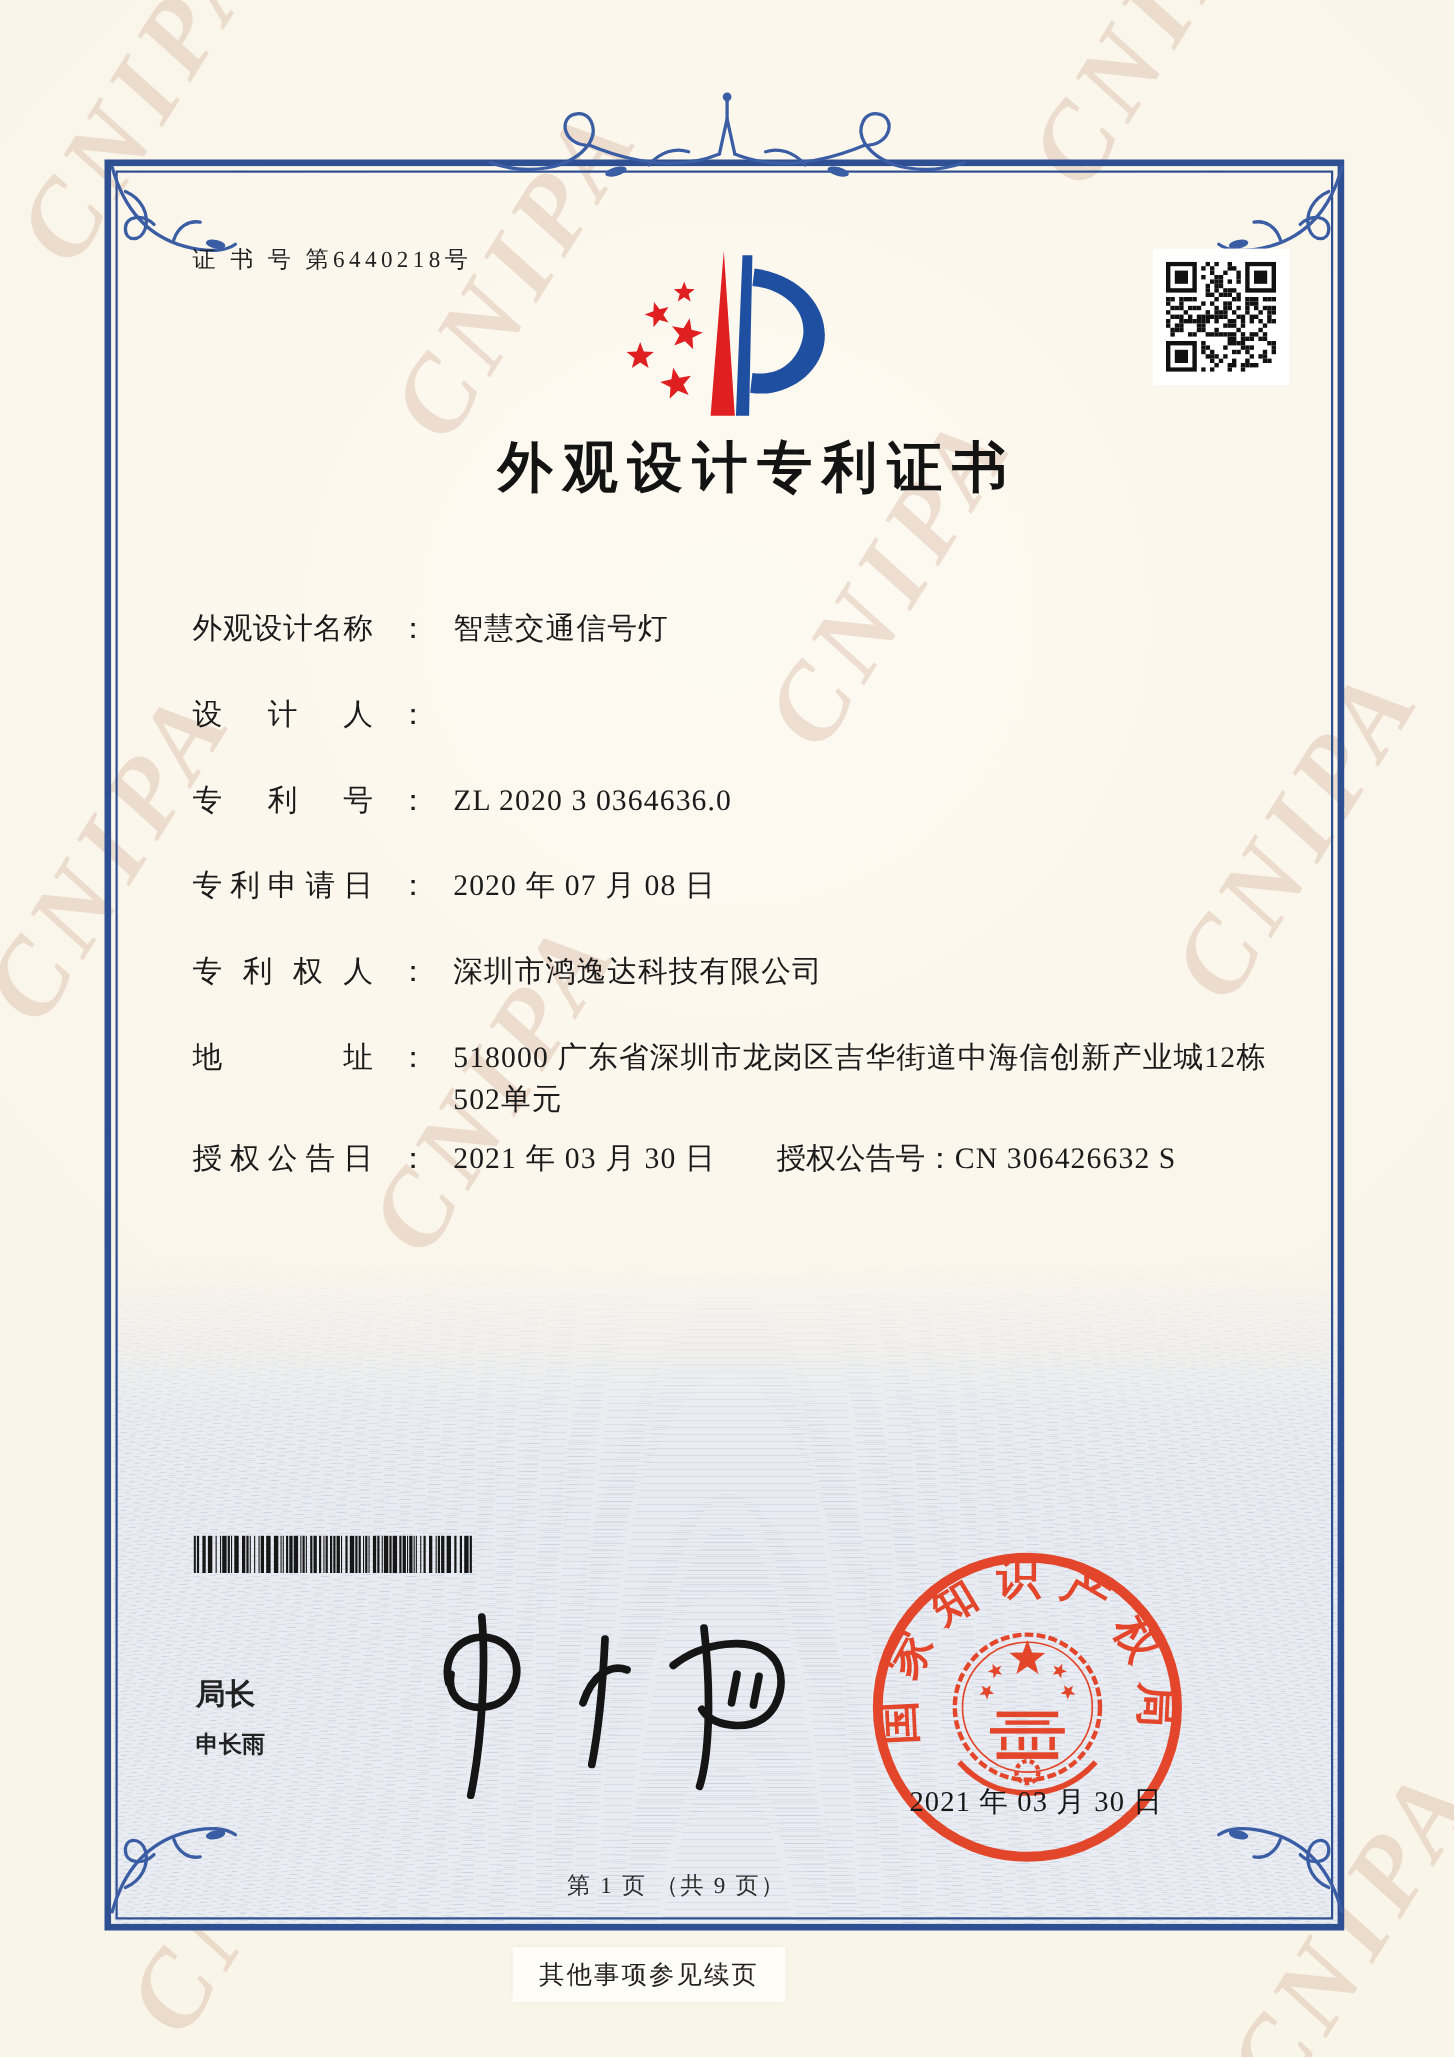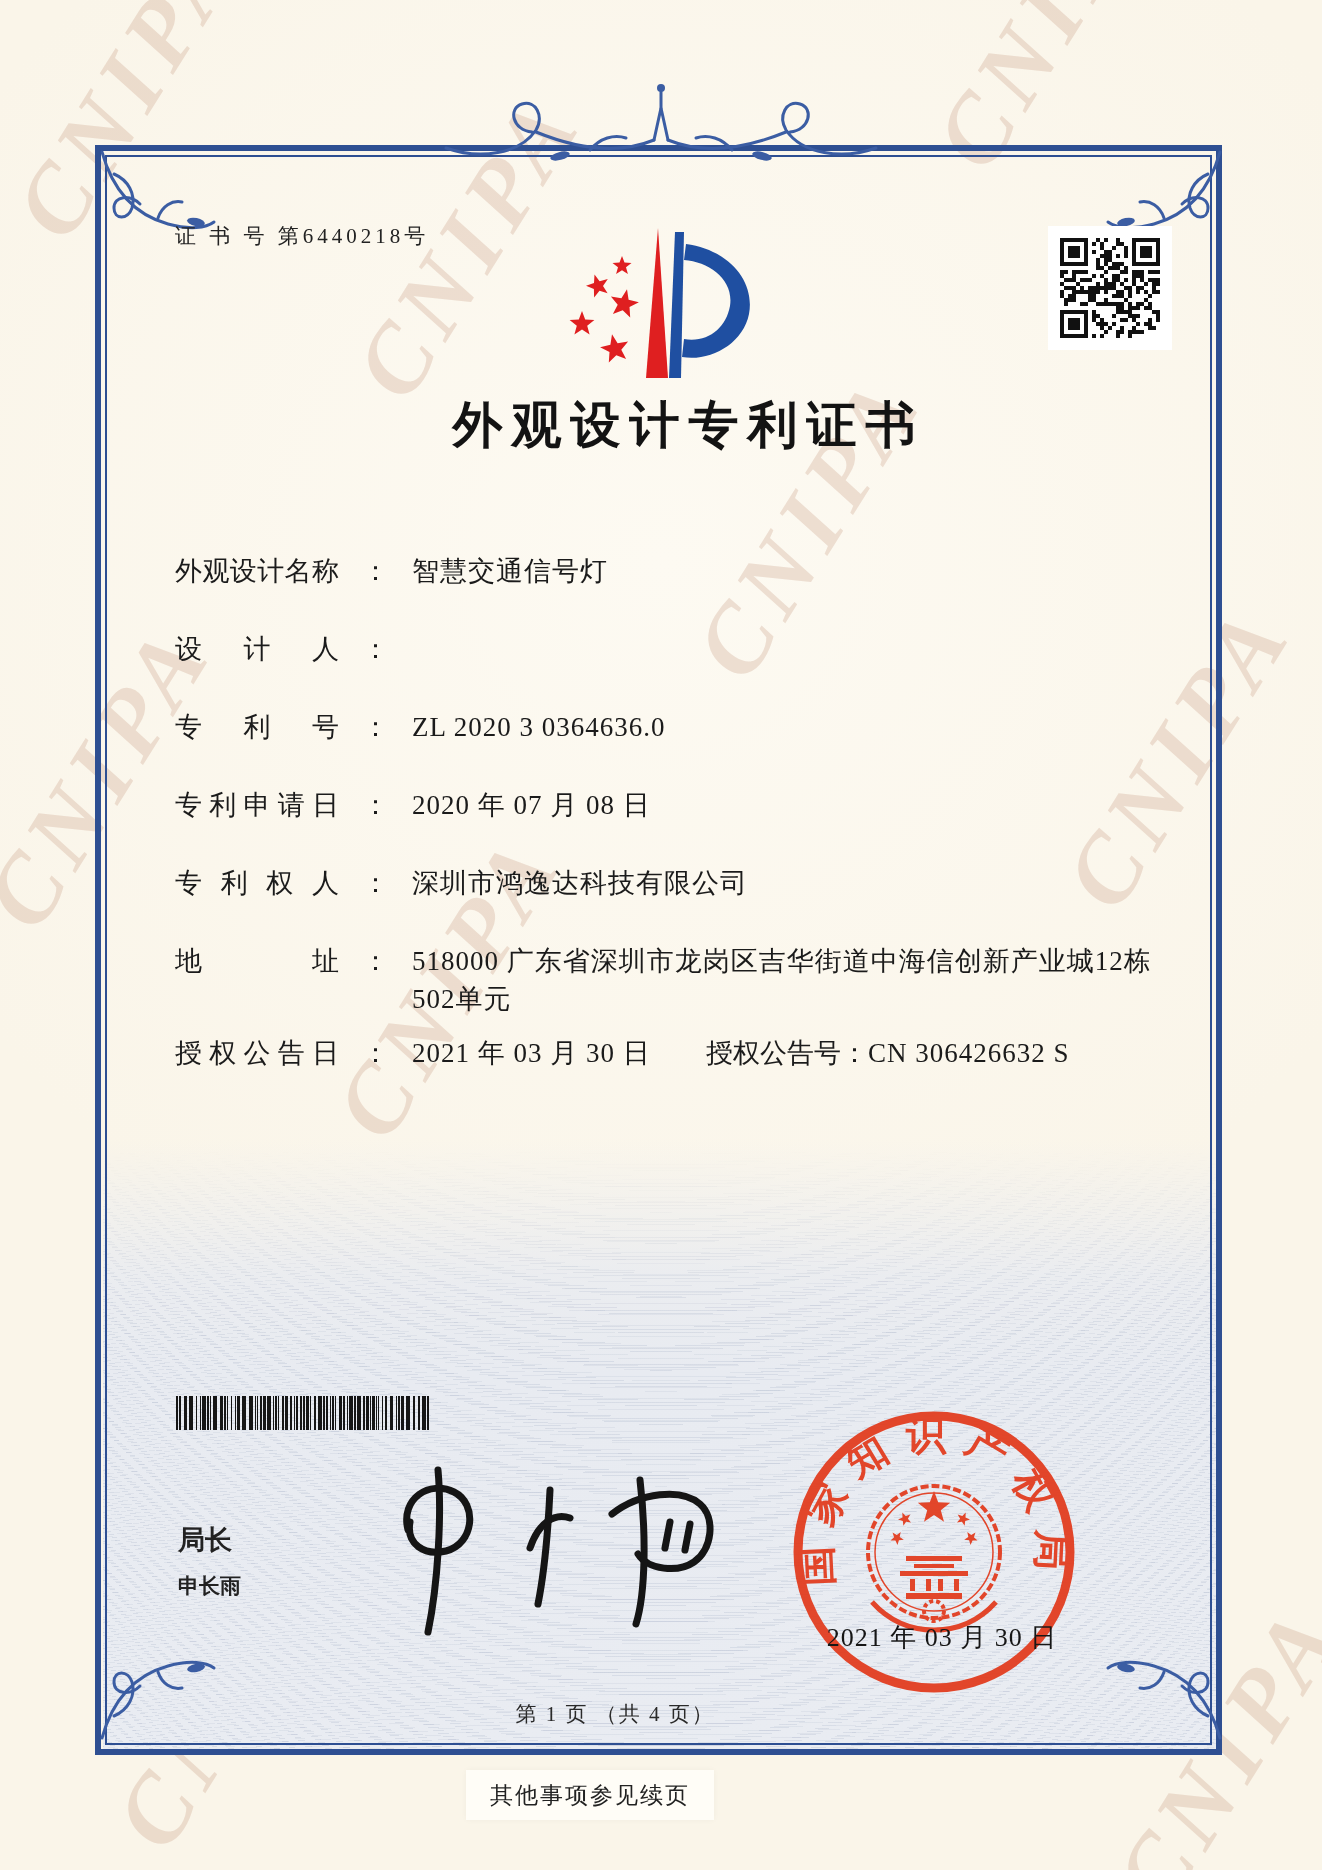--- a/index.html
+++ b/index.html
@@ -515,18 +515,18 @@
         <rect x="150" y="173" width="5" height="12"></rect>
         <rect x="166" y="173" width="5" height="12"></rect>
         <rect x="118" y="187" width="56" height="6"></rect>
       </g>
       <circle cx="146" cy="205" r="10" fill="none" stroke="#e23a1c" stroke-width="4" stroke-dasharray="4 3"></circle>
       <path d="M84,196 C102,216 122,224 146,224 C170,224 190,216 208,196" fill="none" stroke="#e23a1c" stroke-width="5"></path>
     </g>
   </svg>
   <div class="seal-date">2021 年 03 月 30 日</div>
 
-  <div class="footer-page">第 1 页 （共 4 页）</div>
+  <div class="footer-page">第 1 页 （共 9 页）</div>
   <div class="note-box">
     <span>其他事项参见续页</span>
   </div>
 
 </div>
 
 </body></html>

